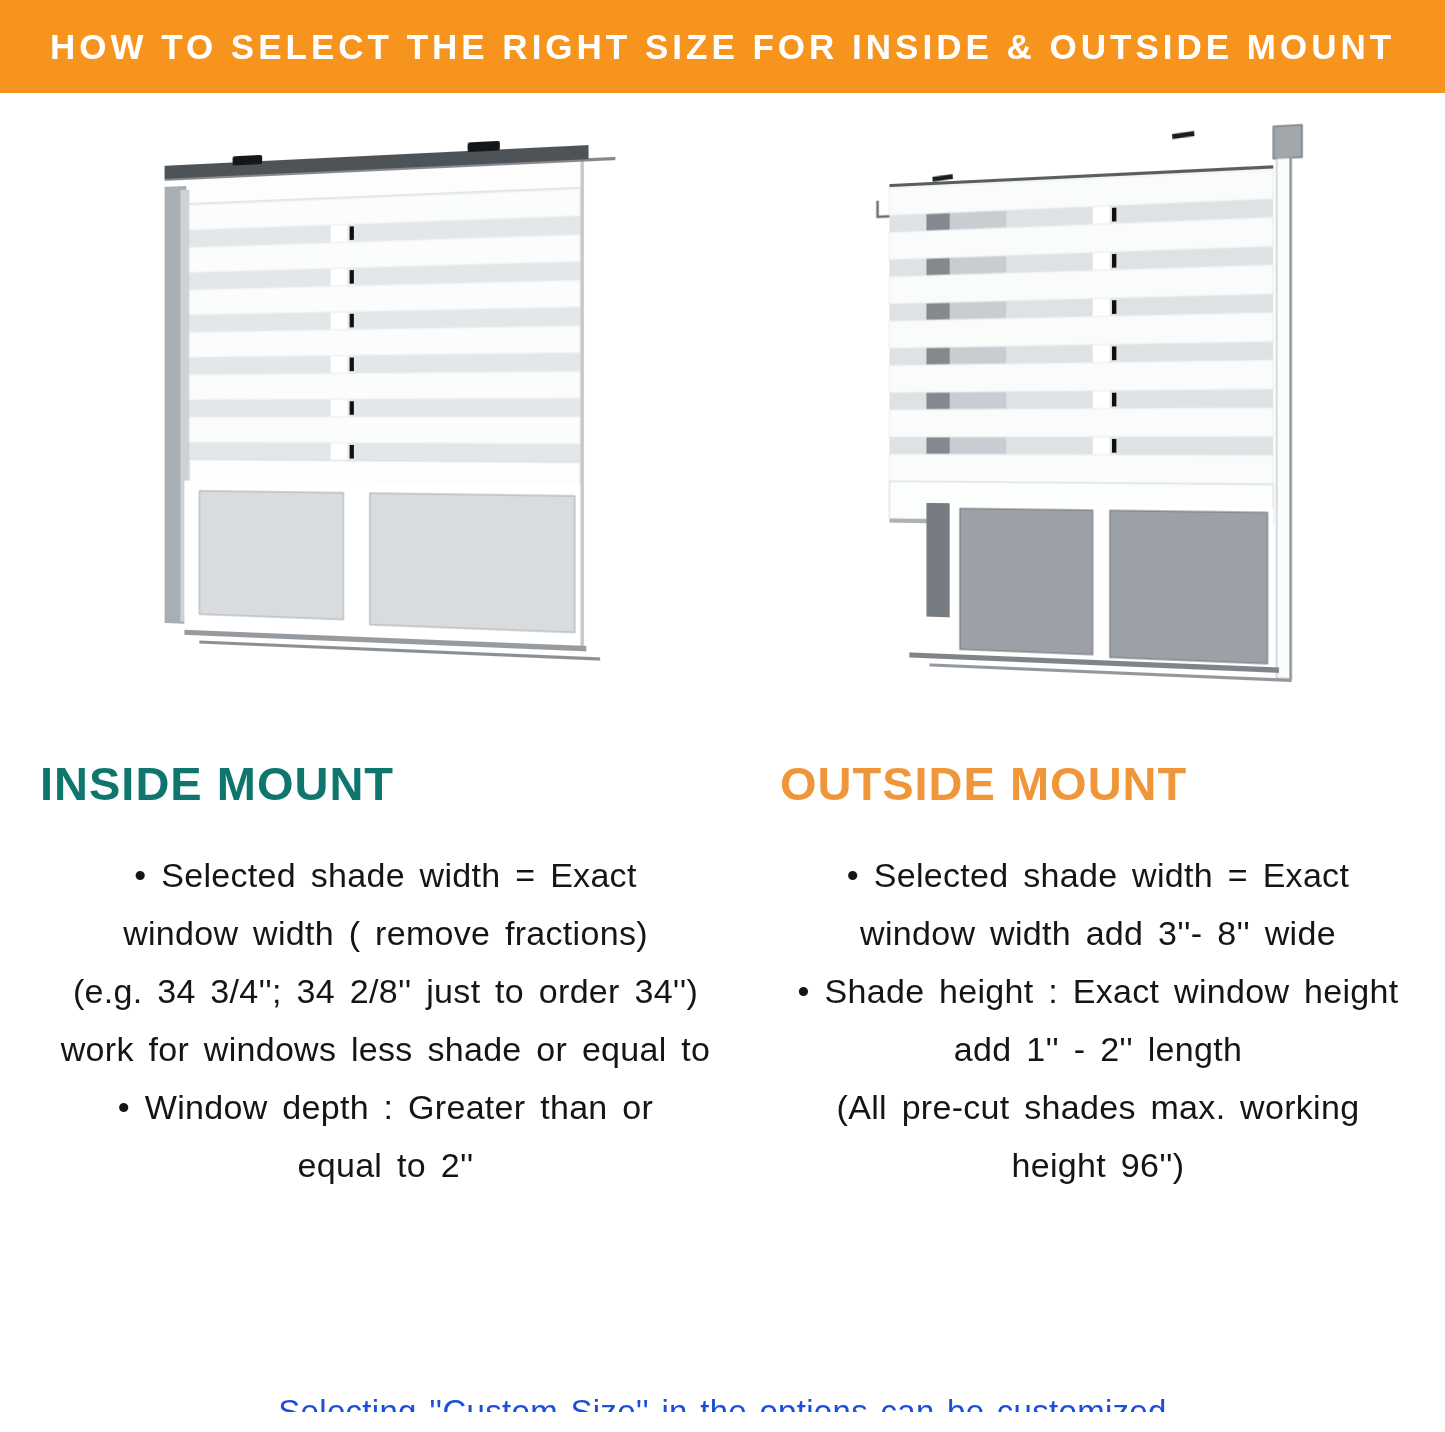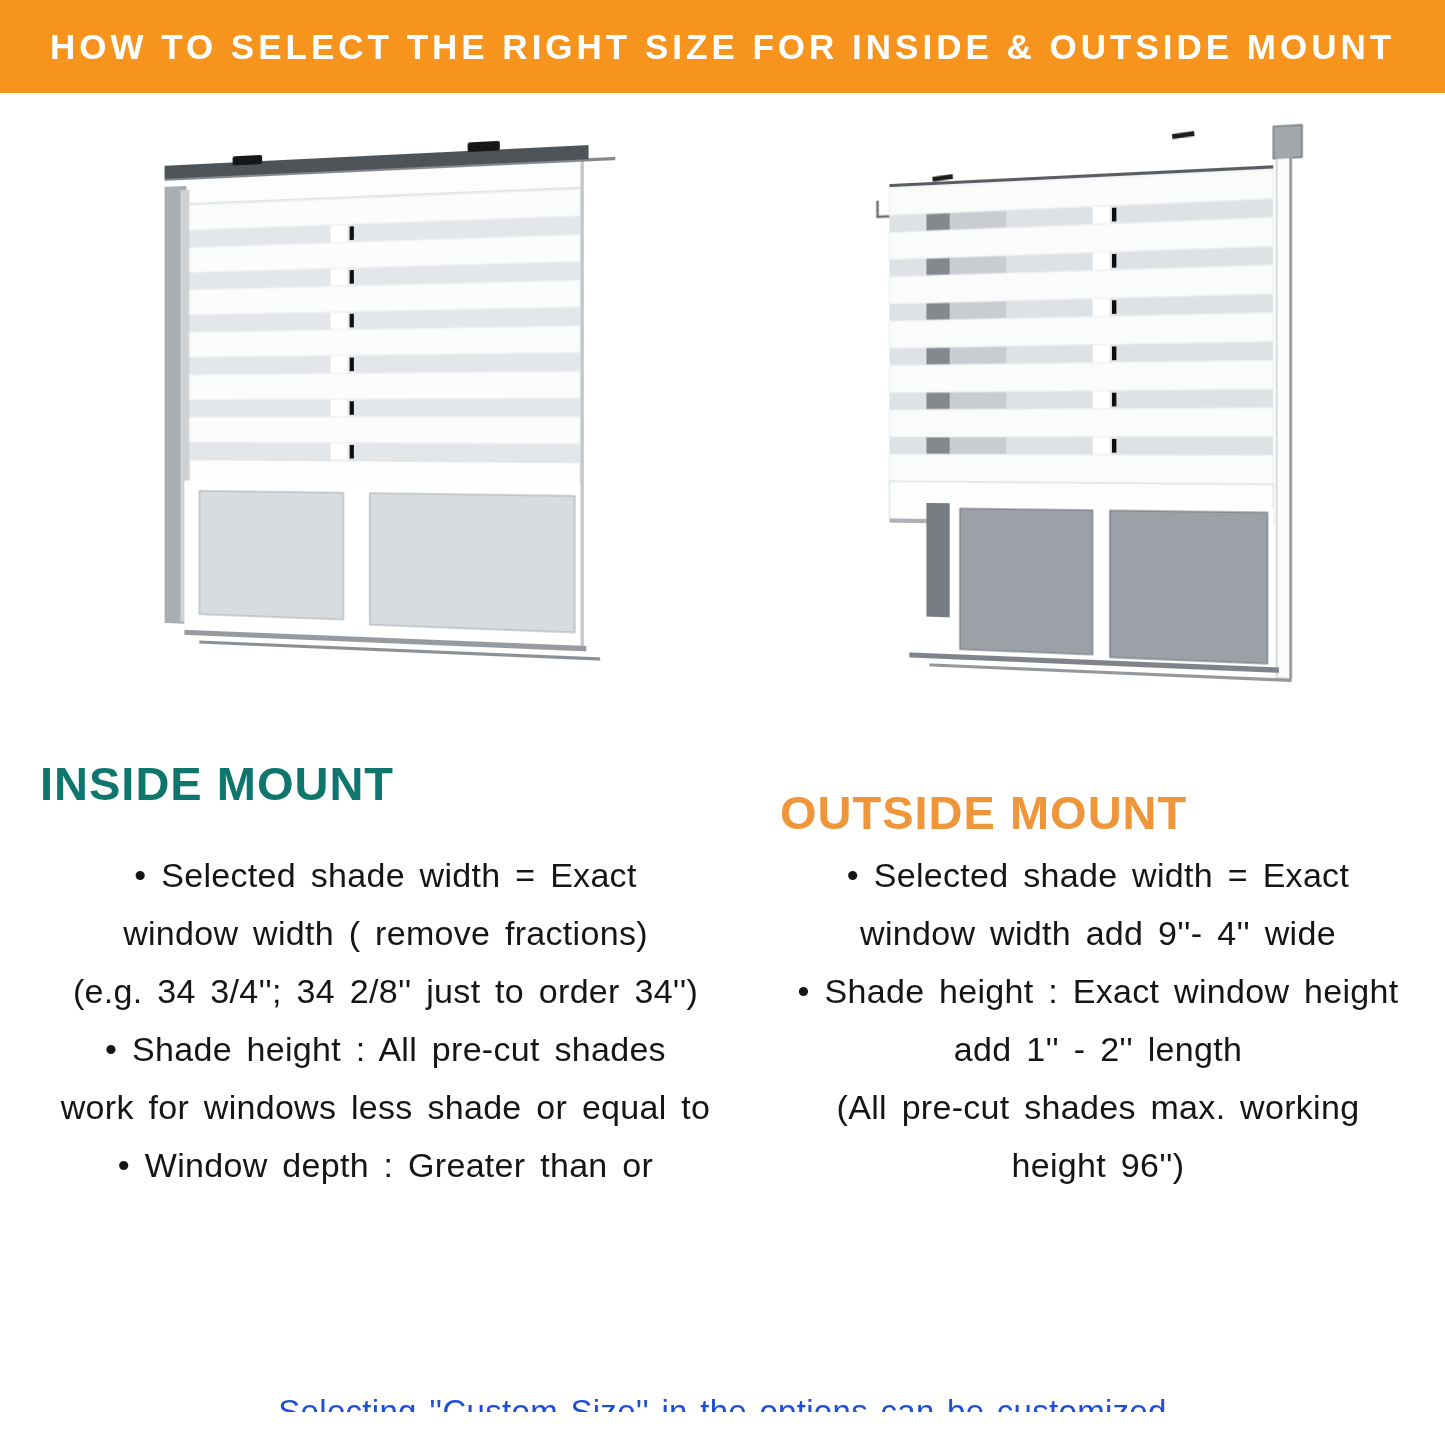--- a/index.html
+++ b/index.html
@@ -215,34 +215,34 @@
         <rect x="77" y="360" width="23" height="112" fill="#767C81"></rect>
         <rect x="110" y="365" width="127" height="138" fill="#9BA1A6" stroke="#70757A"></rect>
         <rect x="253" y="365" width="142" height="140" fill="#9BA1A6" stroke="#70757A"></rect>
         <rect x="60" y="508" width="345" height="5" fill="#7F848A"></rect>
         <rect x="80" y="518" width="336" height="3" fill="#94989D"></rect>
       </g>
     </svg>
   </div>
 
   <div class="mount-heading" id="inside-heading" style="color: #0f766e;">INSIDE MOUNT</div>
-  <div class="mount-heading" id="outside-heading" style="color: rgb(240, 150, 58); margin-top: 29px;">OUTSIDE MOUNT</div>
+  <div class="mount-heading" id="outside-heading" style="color: rgb(240, 150, 58);">OUTSIDE MOUNT</div>
 
   <div class="col" id="col-inside">
     <div class="line">• Selected shade width = Exact</div>
     <div class="line">window width ( remove fractions)</div>
     <div class="line">(e.g. 34 3/4''; 34 2/8'' just to order 34'')</div>
-    <div class="line">• Shade height : All pre-cut shades</div>
     <div class="line">work for windows less shade or equal to</div>
     <div class="line">• Window depth : Greater than or</div>
+    <div class="line">equal to 2''</div>
   </div>
 
   <div class="col" id="col-outside">
     <div class="line">• Selected shade width = Exact</div>
-    <div class="line">window width add 9''- 4'' wide</div>
+    <div class="line">window width add 3''- 8'' wide</div>
     <div class="line">• Shade height : Exact window height</div>
     <div class="line">add 1'' - 2'' length</div>
     <div class="line">(All pre-cut shades max. working</div>
     <div class="line">height 96'')</div>
   </div>
 
   <div class="footer-note">Selecting ''Custom Size'' in the options can be customized</div>
 
 </div>
 

